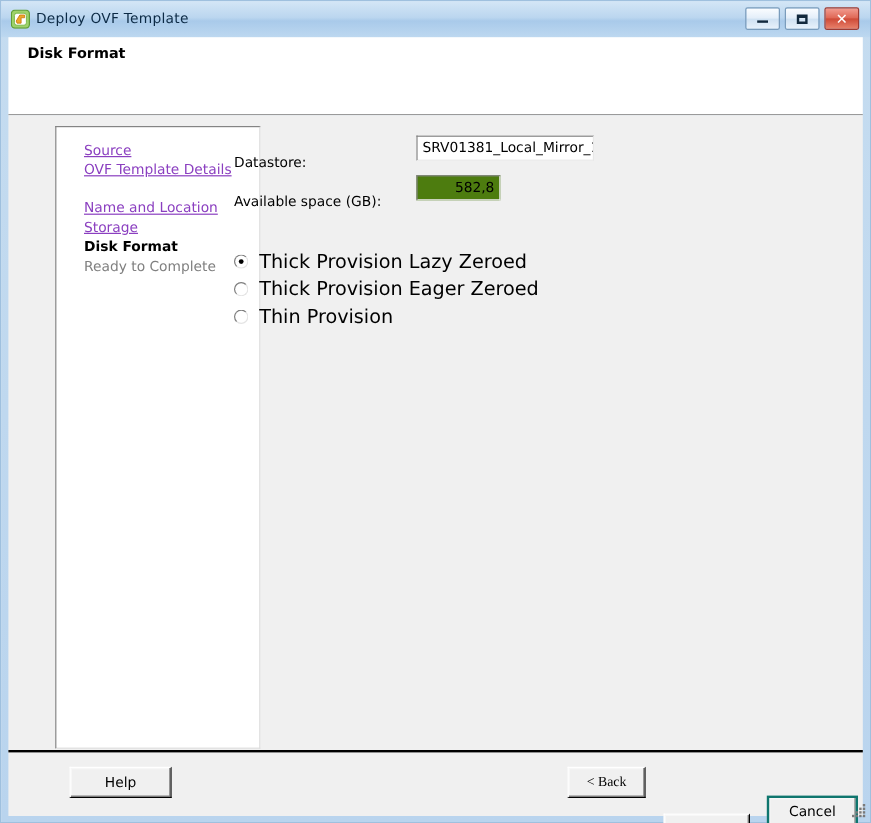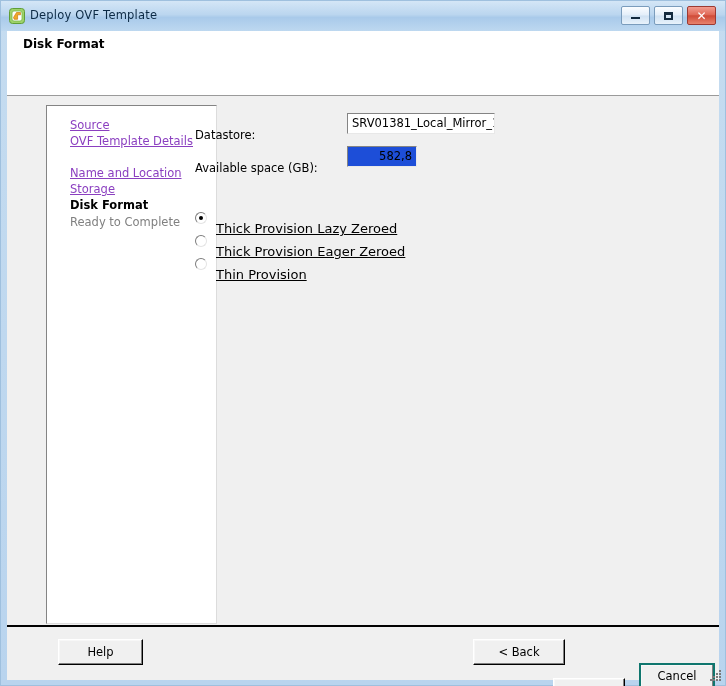--- a/index.html
+++ b/index.html
@@ -187,21 +187,21 @@
   }
   #datastore-field {
     left: 160px; top: 8px;
     width: 148px; height: 21px;
     background: #ffffff;
     text-align: left;
   }
   #avail-field {
     left: 160px; top: 41px;
     width: 70px; height: 21px;
-    background: #1d4ed8;
+    background: #4d7c0f;
     text-align: right;
   }
 
   .radio-row {
     position: absolute;
     left: 8px;
     height: 18px;
     cursor: default;
   }
   .radio-mark {
@@ -220,26 +220,25 @@
   .radio-mark.checked::after {
     content: "";
     position: absolute;
     left: 3px; top: 3px;
     width: 4px; height: 4px;
     border-radius: 50%;
     background: #000000;
   }
   .radio-label {
     position: absolute;
-    left: 21px; top: 11px;
-    font-size: 13px;
+    left: 21px; top: 0px;
+    font-size: 16px;
     color: #000000;
     white-space: nowrap;
     line-height: 16px;
-    text-decoration: underline;
   }
 
   
   #footer {
     position: absolute;
     left: 6px; top: 624px;
     width: 712px;
     height: 55px;
     background: #f0f0f0;
     border-top: 2px solid #000000;
@@ -257,21 +256,21 @@
     box-shadow: inset -1px -1px 0 #808080, inset 1px 1px 0 #f7f7f7;
     font-size: 11.5px;
     color: #000000;
     display: flex;
     align-items: center;
     justify-content: center;
     cursor: default;
     font-family: "DejaVu Sans", "Liberation Sans", sans-serif;
   }
   #btn-help  { left: 11px;  width: 85px; margin-left: 40px; }
-  #btn-back  { left: 466px; width: 92px; }
+  #btn-back  { left: 466px; width: 65px; font-family: Liberation Serif, serif; }
   #btn-next  { left: 546px; width: 72px; margin-top: 39px; }
   #btn-cancel{
     left: 632px; width: 76px;
     border: 2px solid #0f766e;
     box-shadow: inset -1px -1px 0 #808080, inset 1px 1px 0 #f7f7f7;
     margin-top: 24px;
   }
 
   #resize-grip {
     position: absolute;

